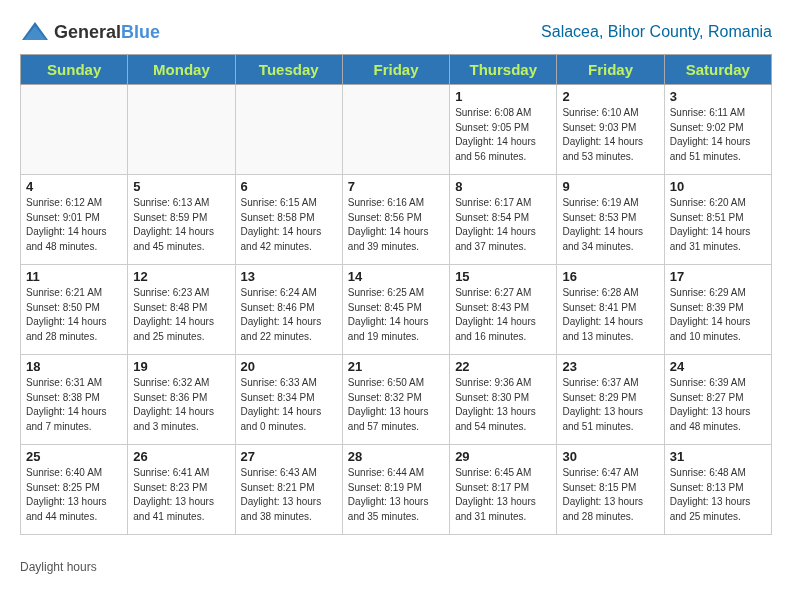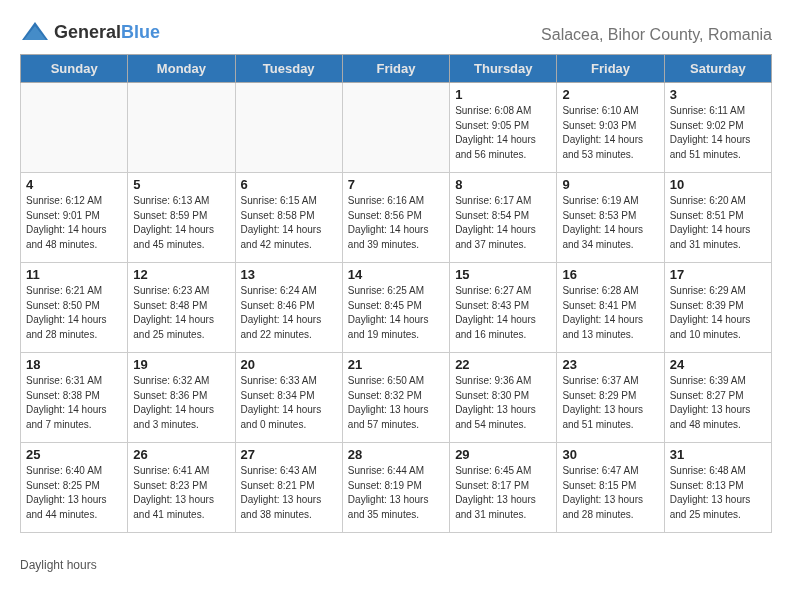--- a/index.html
+++ b/index.html
@@ -6,21 +6,21 @@
     body {
       font-family: Arial, sans-serif;
       background: #fff;
       width: 792px;
       min-height: 612px;
       padding: 20px;
     }
     .header-area {
       display: flex;
       justify-content: space-between;
-      align-items: flex-end;
+      align-items: center;
       margin-bottom: 10px;
     }
     .logo {
       display: flex;
       align-items: center;
       gap: 4px;
     }
     .logo-text-general {
       font-size: 18px;
       font-weight: bold;
@@ -38,33 +38,33 @@
     .title-area {
       text-align: right;
     }
     .main-title {
       font-size: 36px;
       font-weight: bold;
       color: #333;
     }
     .subtitle {
       font-size: 16px;
-      color: #737373;
+      color: #0369a1;
     }
     table {
       width: 100%;
       border-collapse: collapse;
       table-layout: fixed;
     }
     th {
       background-color: #2e75b6;
-      color: #e5e5e5;
+      color: #bef264;
       text-align: center;
       padding: 6px 4px;
-      font-size: 13px;
+      font-size: 15px;
       font-weight: bold;
       border: 1px solid #aaa;
     }
     td {
       border: 1px solid #ccc;
       vertical-align: top;
       padding: 4px 5px;
       font-size: 10.5px;
       color: #222;
       height: 90px;

